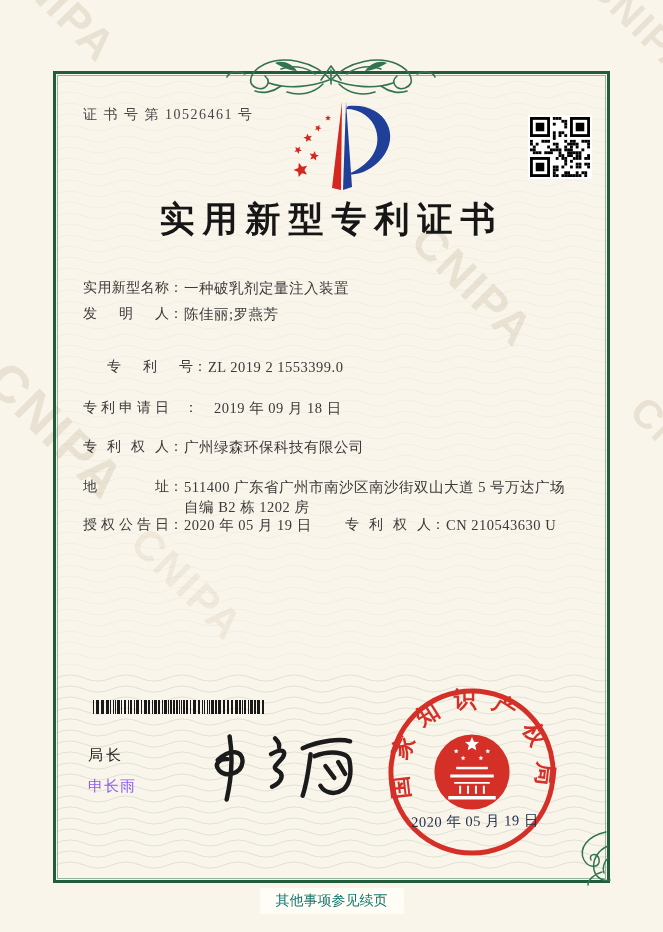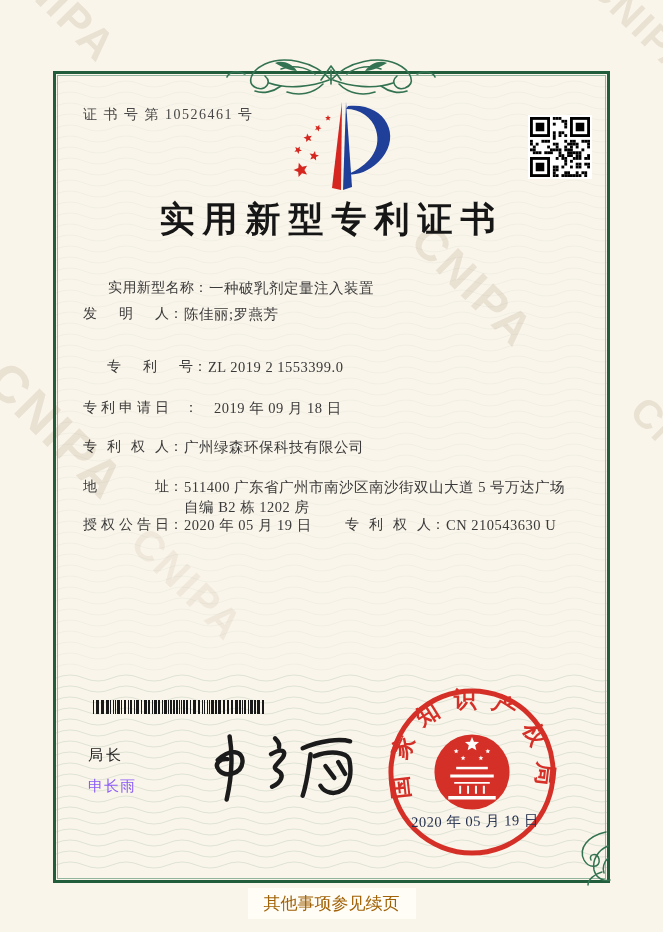--- a/index.html
+++ b/index.html
@@ -56,21 +56,21 @@
   .director-name{position:absolute;left:88px;top:777px;font-size:15px;color:#8b5cf6;letter-spacing:1px;}
   .signature{position:absolute;left:200px;top:724px;}
   .seal{position:absolute;left:383px;top:683px;opacity:0.95;}
   .seal-date{
     position:absolute;left:398px;top:812px;width:154px;text-align:center;
     font-size:14.5px;color:#25304f;letter-spacing:0.5px;transform:rotate(-1deg);
     font-family:"Liberation Serif","DejaVu Serif",serif;
   }
   .page-info{position:absolute;left:53px;top:851px;width:557px;text-align:center;font-size:12.5px;color:#3a3a3a;}
   .footer-note{
-    position:absolute;left:0;top:888px;width:663px;text-align:center;font-size:17px;color:#a16207;
+    position:absolute;left:0;top:888px;width:663px;text-align:center;font-size:14px;color:#0f766e;
   }
   .footer-note span{background:#fffdf6;padding:4px 16px;display:inline-block;}
   .ornament-top{position:absolute;left:221px;top:50px;z-index:5;pointer-events:none;}
   .ornament-br{position:absolute;left:564px;top:828px;z-index:5;pointer-events:none;}
 </style>
 </head>
 <body>
 
 <div class="page">
 
@@ -333,21 +333,21 @@
           <rect x="45.714285714285715" y="57.142857142857146" width="2.857142857142857" height="2.857142857142857" fill="#000"></rect>
           <rect x="48.57142857142857" y="57.142857142857146" width="2.857142857142857" height="2.857142857142857" fill="#000"></rect>
           <rect x="54.285714285714285" y="57.142857142857146" width="2.857142857142857" height="2.857142857142857" fill="#000"></rect>
         </svg>
     </div>
 
     <div class="title">实用新型专利证书</div>
 
     <div class="fields">
 
-      <div class="frow" style="top:6px;margin-left:25px;">
+      <div class="frow" style="top:6px;">
         <span class="flabel">实用新型名称</span>
           <span class="fcolon">：</span>
           <span class="fvalue">一种破乳剂定量注入装置</span>
       </div>
 
       <div class="frow" style="top:32px;">
         <span class="flabel">发明人</span>
           <span class="fcolon">：</span>
           <span class="fvalue">陈佳丽;罗燕芳</span>
       </div>

